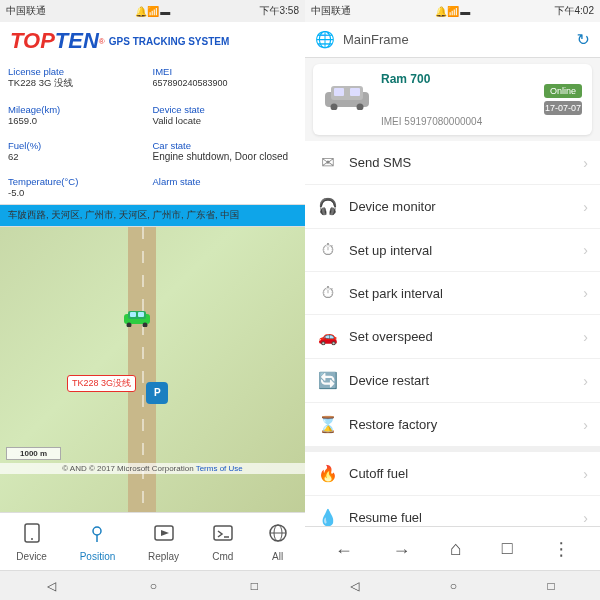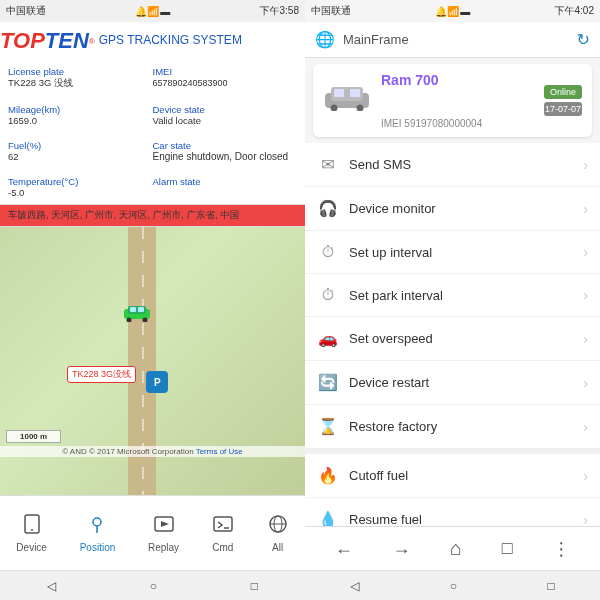--- a/index.html
+++ b/index.html
@@ -23,38 +23,38 @@
       align-items: center;
       justify-content: space-between;
       padding: 0 6px;
       font-size: 10px;
       color: #333;
     }
 
     
     .logo-area {
       background: white;
-      padding: 6px 0;
+      padding: 6px 10px;
       display: flex;
       align-items: center;
     }
 
     
     .info-panel {
       background: white;
       padding: 6px 8px;
       font-size: 10px;
       border-bottom: 1px solid #ddd;
     }
     .info-label { color: #1a56c4; font-size: 9.5px; }
     .info-value { color: #333; font-size: 9.5px; }
 
     
     .address-bar {
-      background: #ef4444;
+      background: #0ea5e9;
       padding: 4px 8px;
       font-size: 9.5px;
       color: #333;
       border-bottom: 1px solid #ddd;
     }
 
     
     .map-area {
       flex: 1;
       position: relative;
@@ -150,21 +150,21 @@
       background: rgba(255,255,255,0.7);
       font-size: 8px;
       color: #555;
       padding: 1px 4px;
       text-align: center;
     }
     .map-copyright .terms { color: #1a56c4; }
 
     
     .bottom-nav {
-      height: 75px;
+      height: 58px;
       background: white;
       border-top: 1px solid #ddd;
       display: flex;
       align-items: center;
       justify-content: space-around;
     }
     .nav-item {
       display: flex;
       flex-direction: column;
       align-items: center;
@@ -228,21 +228,21 @@
       margin: 6px 8px;
       border-radius: 6px;
       padding: 8px 10px;
       display: flex;
       align-items: center;
       gap: 10px;
       box-shadow: 0 1px 3px rgba(0,0,0,0.1);
     }
     .car-silhouette { font-size: 28px; color: #888; }
     .vehicle-info { flex: 1; }
-    .vehicle-name { font-size: 14px; font-weight: bold; color: #8b5cf6; }
+    .vehicle-name { font-size: 12px; font-weight: bold; color: #0f766e; }
     .vehicle-imei { font-size: 10px; color: #888; margin-top: 30px; }
     .vehicle-badges { display: flex; flex-direction: column; align-items: flex-end; gap: 3px; }
     .badge-online { background: #5c9e4a; color: white; font-size: 9px; padding: 2px 6px; border-radius: 3px; }
     .badge-date { background: #888; color: white; font-size: 9px; padding: 2px 1px; border-radius: 3px; }
 
     
     .menu-list {
       flex: 1;
       overflow-y: auto;
       background: #f0f0f0;
@@ -298,21 +298,21 @@
     <span>中国联通</span>
     <span>🔔📶▬</span>
     <span>下午3:58</span>
   </div>
 
   <div class="logo-area">
     <span style="color:#e8312a;font-size:22px;font-weight:900;font-style:italic;">TOP</span>
       <span style="color:#1a56c4;font-size:22px;font-weight:900;font-style:italic;">TEN</span>
       <sup style="color:#e8312a;font-size:8px;">®</sup>
     <div style="margin-left:4px;">
-      <div style="font-size:12px;color:#1a56c4;font-weight:normal;line-height:1.1;">GPS TRACKING SYSTEM</div>
+      <div style="font-size:10px;color:#1a56c4;font-weight:bold;line-height:1.1;">GPS TRACKING SYSTEM</div>
     </div>
   </div>
 
   <div class="info-panel">
     <div style="display:grid;grid-template-columns:1fr 1fr;gap:14px 0;">
       <div>
         <span class="info-label">License plate</span><br>
         <span class="info-value">TK228 3G 没线</span>
       </div>
       <div>

